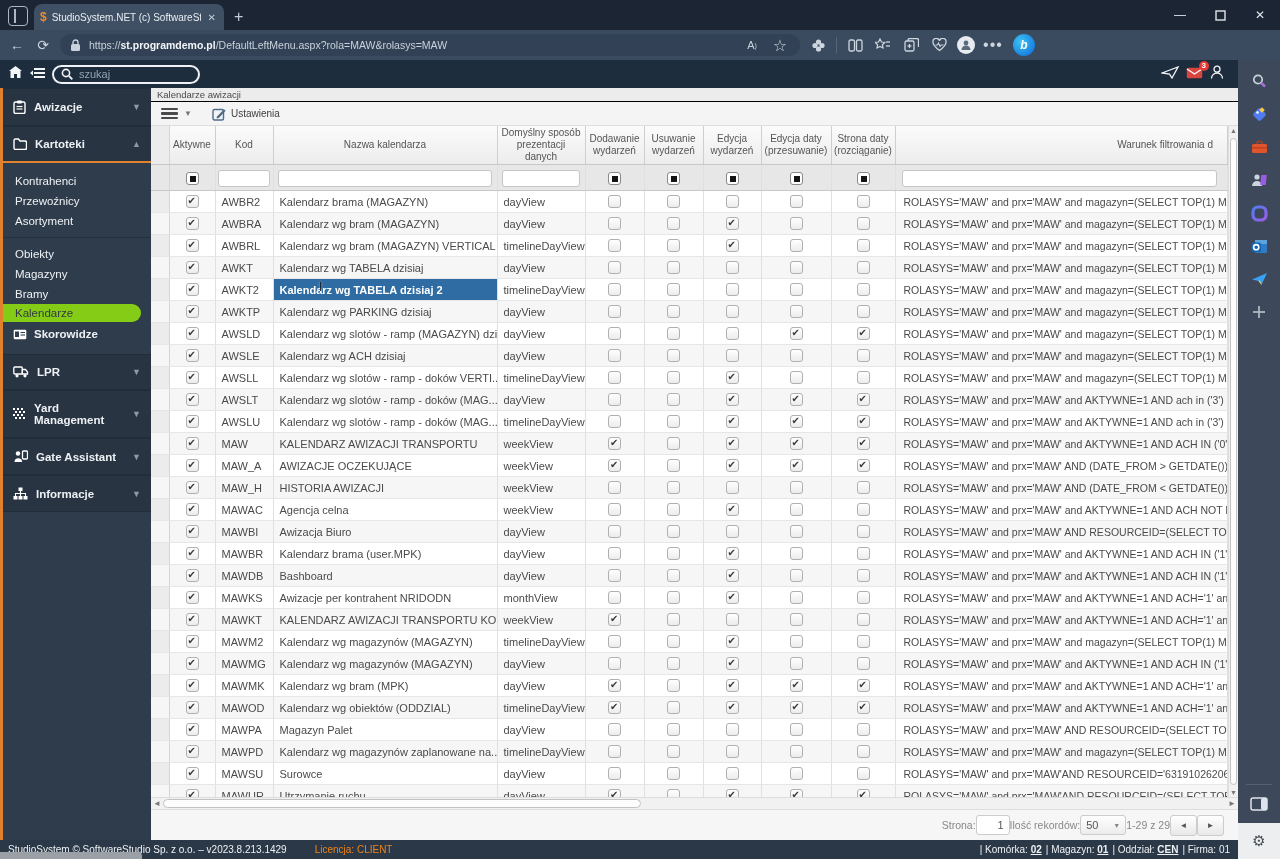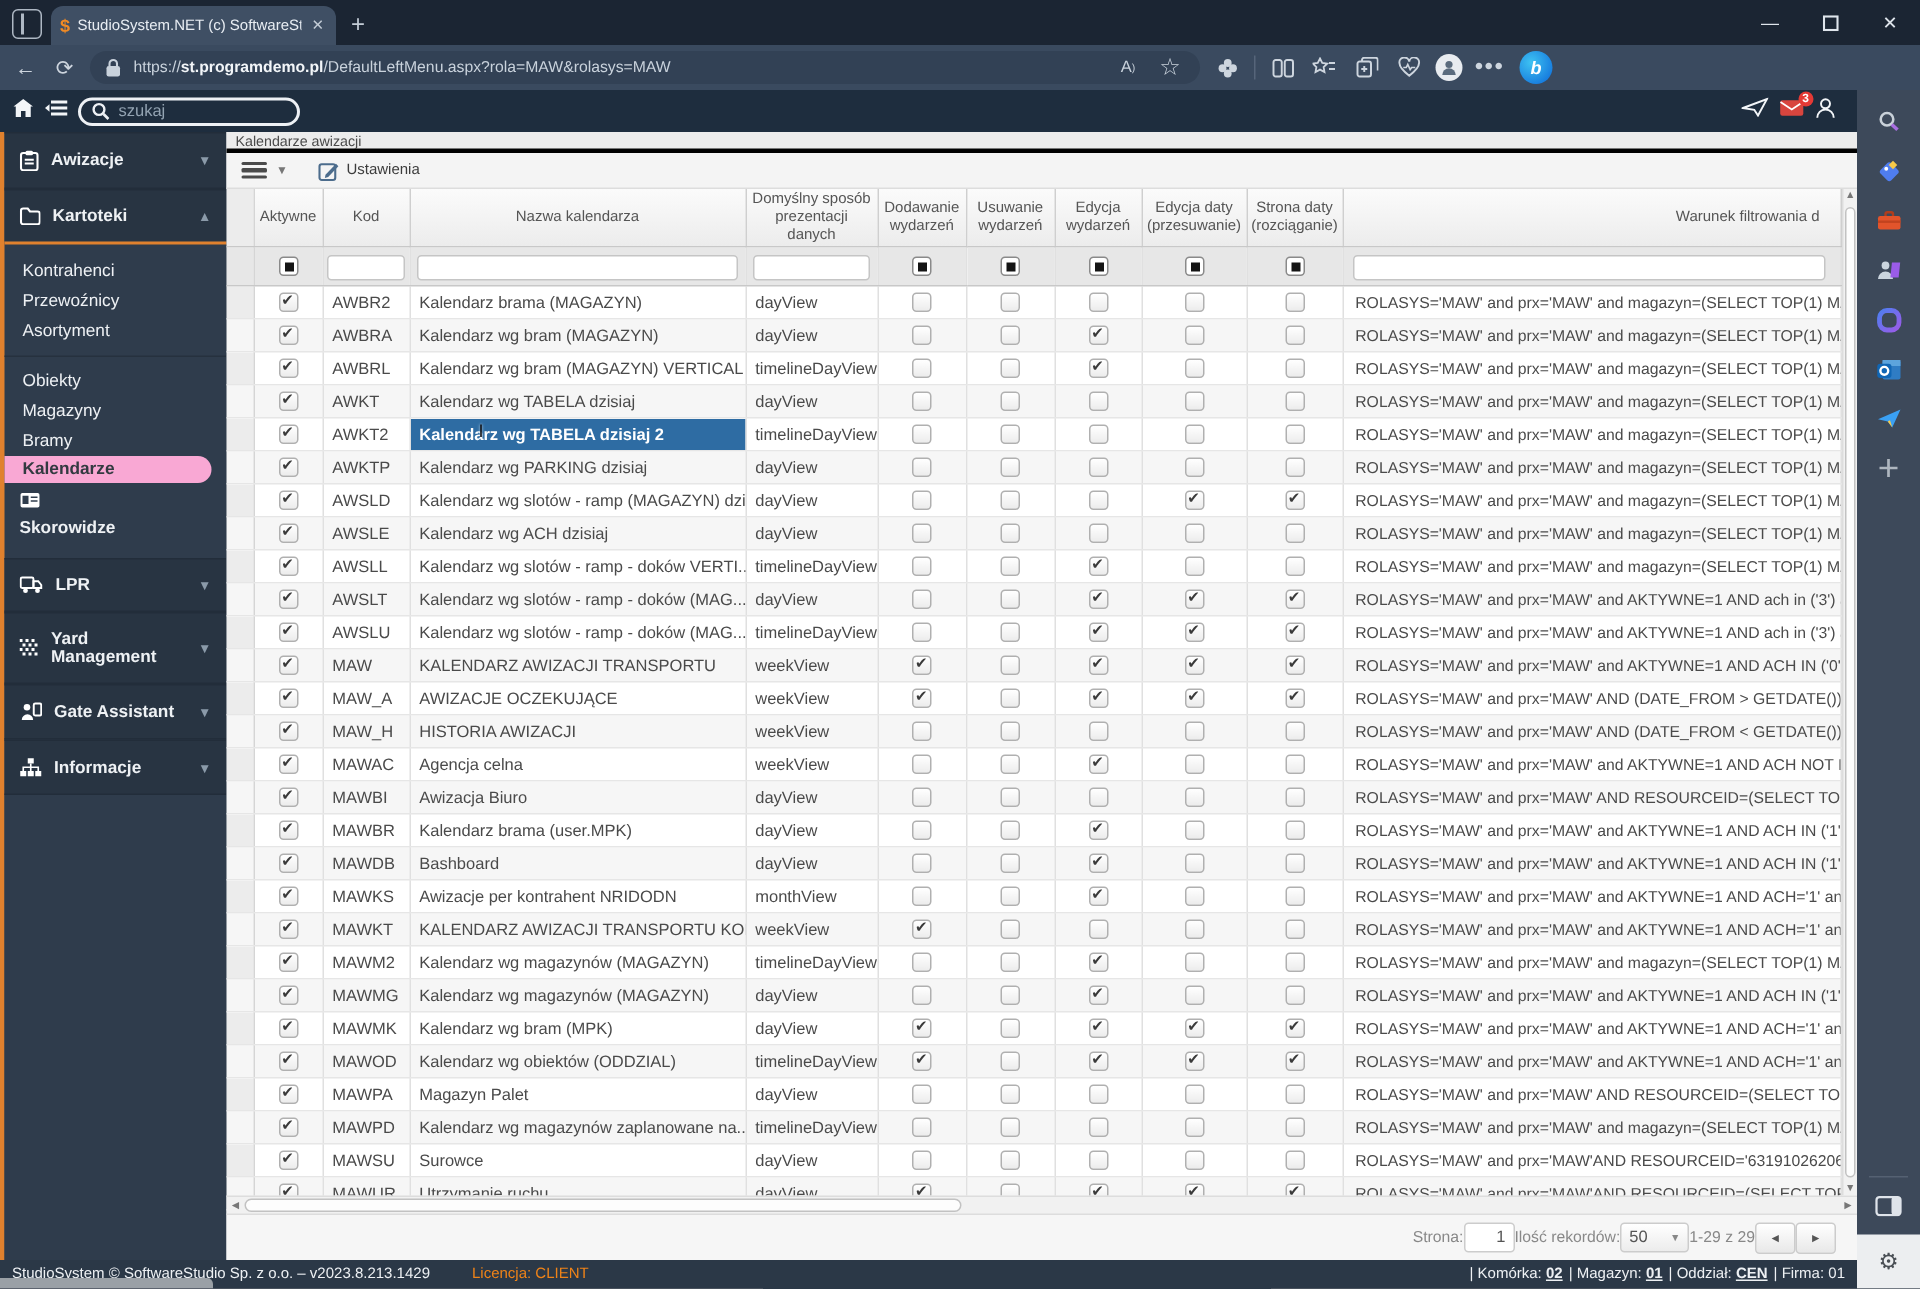--- a/index.html
+++ b/index.html
@@ -43,28 +43,28 @@
   .app-body { display:flex; height:752px; }
 
   
   .sidebar { width:151px; background:#2f3c4c; border-left:3px solid #e0812e; color:#eef1f4; font-size:11.5px; display:flex; flex-direction:column; }
   .sgroup { display:flex; align-items:center; gap:8px; padding:11px 10px; font-weight:bold; background:#283442; border-top:1px solid #222d3a; border-bottom:1px solid #222d3a; }
   .sgroup .glabel { flex:1; }
   .chev { color:#8b9aa9; font-size:9px; }
   .kart-underline { height:2px; background:#e0812e; }
   .subitems { padding:8px 0 6px 0; }
   .sitem { padding:4px 4px 4px 12px; color:#eef1f4; }
-  .sitem.selected { background:#f9a8d4; color:#333a41; border-radius:0 14px 14px 0; margin-right:10px; padding:3px 4px 3px 12px;font-weight:bold; }
+  .sitem.selected { background:#84cc16; color:#333a41; border-radius:0 14px 14px 0; margin-right:10px; padding:3px 4px 3px 12px; }
   .sdivider { height:1px; background:#26313e; margin:6px 0; }
-  .skoro { display:flex; align-items:flex-start; gap:7px; padding:6px 4px 8px 10px; font-weight:bold;flex-direction:column; }
+  .skoro { display:flex; align-items:center; gap:7px; padding:6px 4px 8px 10px; font-weight:bold; }
   .sfill { flex:1; background:#2f3c4c; }
 
   
   .main { flex:1; background:#fff; display:flex; flex-direction:column; }
-  .panel-title { height:14px; background:#ececec; border-bottom:3px solid #000000; font-size:9.5px; color:#4a4a4a; padding:1px 6px; }
+  .panel-title { height:14px; background:#ececec; border-bottom:1px solid #000000; font-size:9.5px; color:#4a4a4a; padding:1px 6px; }
   .ptoolbar { height:24px; background:#f4f4f4; border-bottom:1px solid #ddd; display:flex; align-items:center; padding:0 10px; gap:6px; }
   .hamb { display:flex; flex-direction:column; gap:2px; }
   .hamb i { width:17px; height:2.5px; background:#4a4a4a; border-radius:1px; }
   .caret { color:#777; font-size:8px; margin-right:14px; }
   .setbtn { display:flex; align-items:center; gap:5px; color:#3c3c3c; font-size:10px; }
 
   
   .grid-wrap { height:671px; position:relative; }
   table { border-collapse:collapse; table-layout:fixed; width:1077px; }
   th,td { border-right:1px solid #e0e0e0; overflow:hidden; white-space:nowrap; }

